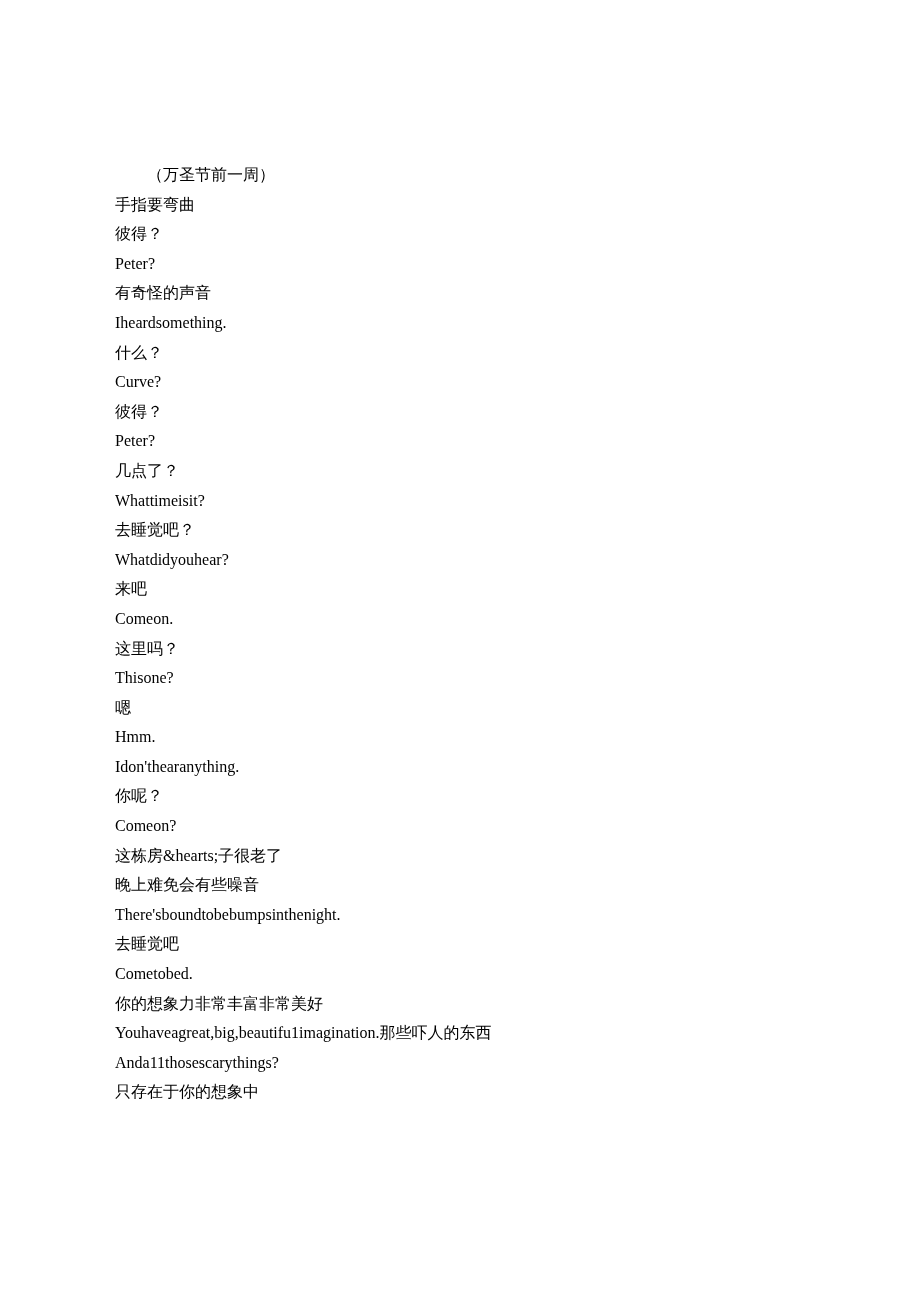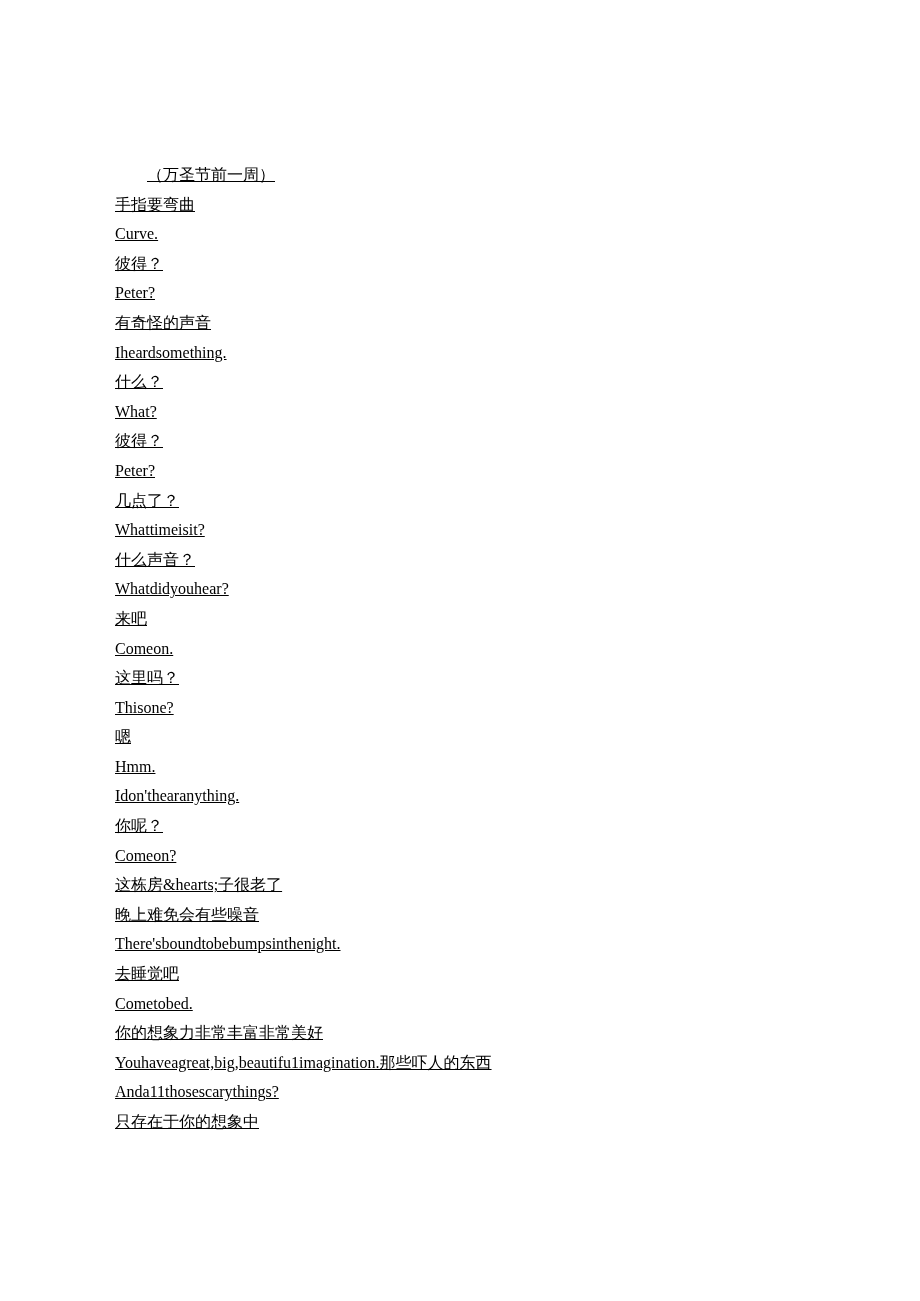--- a/index.html
+++ b/index.html
@@ -13,41 +13,39 @@
   }
   .page {
     padding: 160px 115px 120px 115px;
     line-height: 1.85;
   }
   .indent {
     text-indent: 2em;
   }
   .line {
     white-space: nowrap;
-    text-decoration: underline;
   }
 </style>
 </head>
 <body>
 
 <div class="page">
   <div class="line indent">（万圣节前一周）</div>
   <div class="line">手指要弯曲</div>
-  <div class="line">Curve.</div>
   <div class="line">彼得？</div>
   <div class="line">Peter?</div>
   <div class="line">有奇怪的声音</div>
   <div class="line">Iheardsomething.</div>
   <div class="line">什么？</div>
-  <div class="line">What?</div>
+  <div class="line">Curve?</div>
   <div class="line">彼得？</div>
   <div class="line">Peter?</div>
   <div class="line">几点了？</div>
   <div class="line">Whattimeisit?</div>
-  <div class="line">什么声音？</div>
+  <div class="line">去睡觉吧？</div>
   <div class="line">Whatdidyouhear?</div>
   <div class="line">来吧</div>
   <div class="line">Comeon.</div>
   <div class="line">这里吗？</div>
   <div class="line">Thisone?</div>
   <div class="line">嗯</div>
   <div class="line">Hmm.</div>
   <div class="line">Idon'thearanything.</div>
   <div class="line">你呢？</div>
   <div class="line">Comeon?</div>

